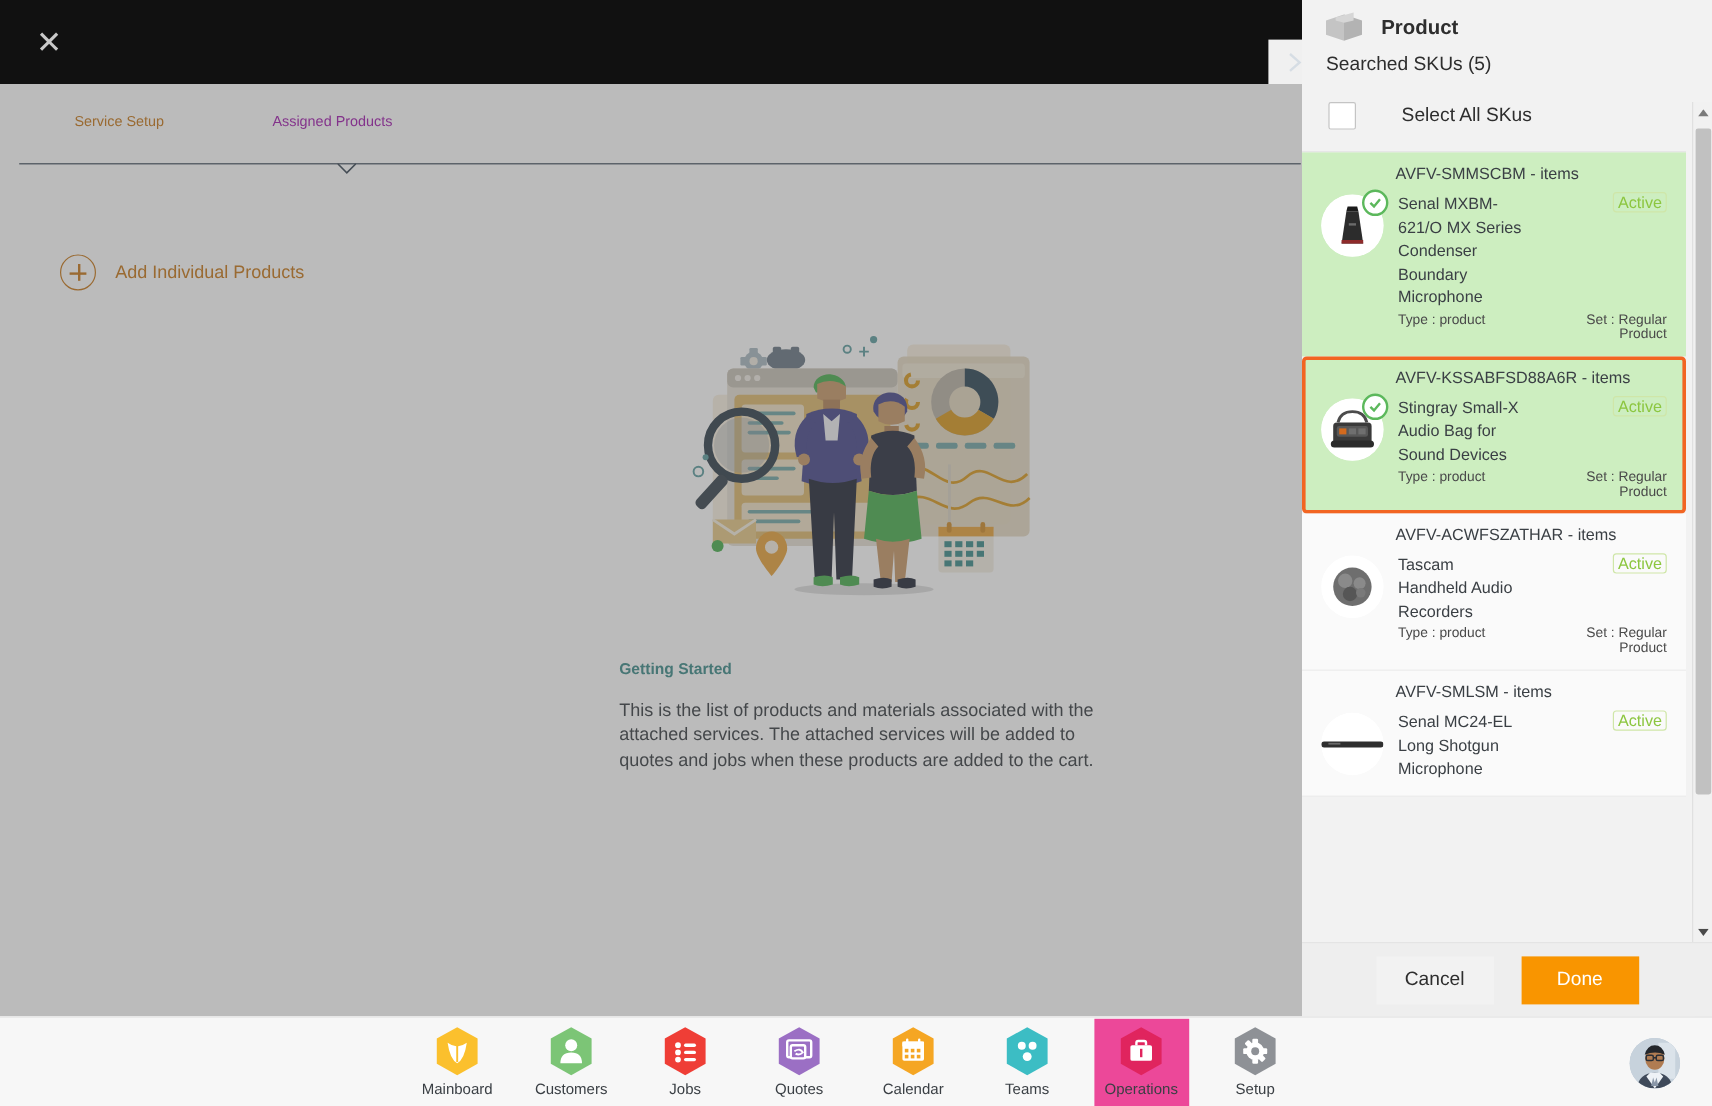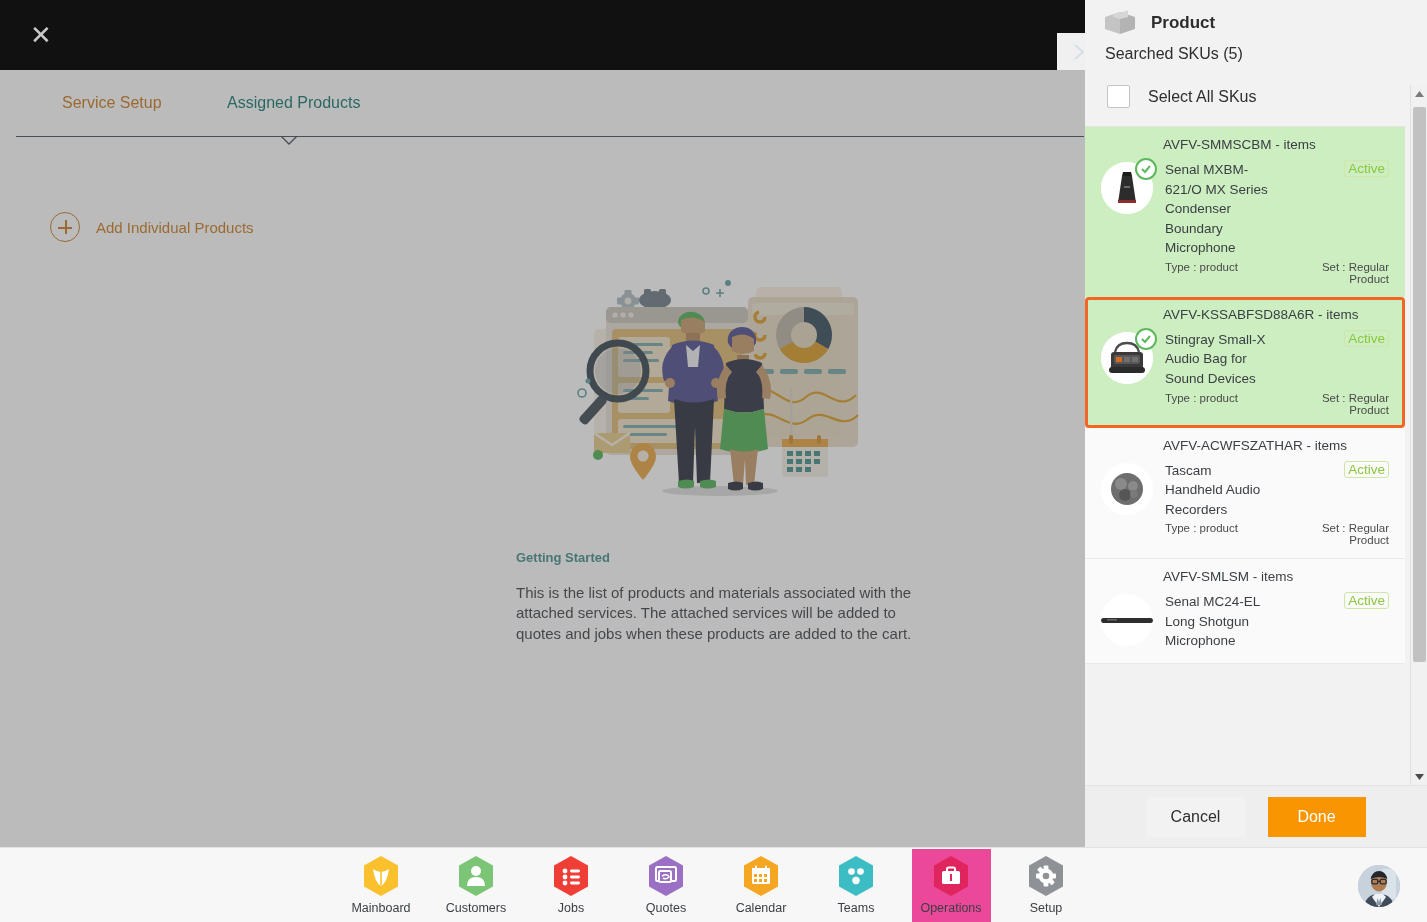--- a/index.html
+++ b/index.html
@@ -36,24 +36,24 @@
   .next-chip svg { display: block; }
 
   .modal-body {
     position: absolute; left: 0; top: 70px; width: 1100px; bottom: 75px;
     background: #ffffff;
   }
 
   
   .tabs { position: absolute; left: 0; top: 18px; width: 100%; height: 52px; }
   .tab {
-    position: absolute; top: 0; font-size: 16px; padding: 6px 4px; cursor: pointer;
+    position: absolute; top: 0; font-size: 12px; padding: 6px 4px; cursor: pointer;
   }
   .tab.t0 { left: 58px; color: #c8791b; }
-  .tab.t1 { left: 223px; color: #0f766e; }
+  .tab.t1 { left: 223px; color: #a21caf; }
   .tab-divider {
     position: absolute; left: 16px; right: 16px; top: 48px;
     border-top: 1px solid #3c4a58;
   }
   .tab-caret {
     position: absolute; left: 281px; top: 48px; width: 16px; height: 9px;
     overflow: hidden;
   }
   .tab-caret svg { display: block; }
 
@@ -130,21 +130,21 @@
   .select-row.second { margin-bottom: 20px; }
   .select-val { font-size: 16px; color: #2e2e2e; }
   .select-val.placeholder { color: #9a9a9a; }
   .caret-dn {
     position: absolute; right: 2px; top: 11px; width: 0; height: 0;
     border-left: 6px solid transparent; border-right: 6px solid transparent;
     border-top: 7px solid #555;
   }
   .searched { font-size: 16px; color: #2e2e2e; padding: 0 20px 0 20px; }
   .select-all {
-    display: flex; align-items: center; gap: 18px;
+    display: flex; align-items: center; gap: 38px;
     padding: 22px 20px 18px 22px; cursor: pointer;
   }
   .cbox {
     width: 23px; height: 23px; border: 1px solid #c4c4c4;
     background: #fff; border-radius: 2px; flex: none;
   }
   .select-all-label { font-size: 16px; color: #2e2e2e; }
 
   
   .sku-list { border-top: 1px solid #e3e3e3; }

